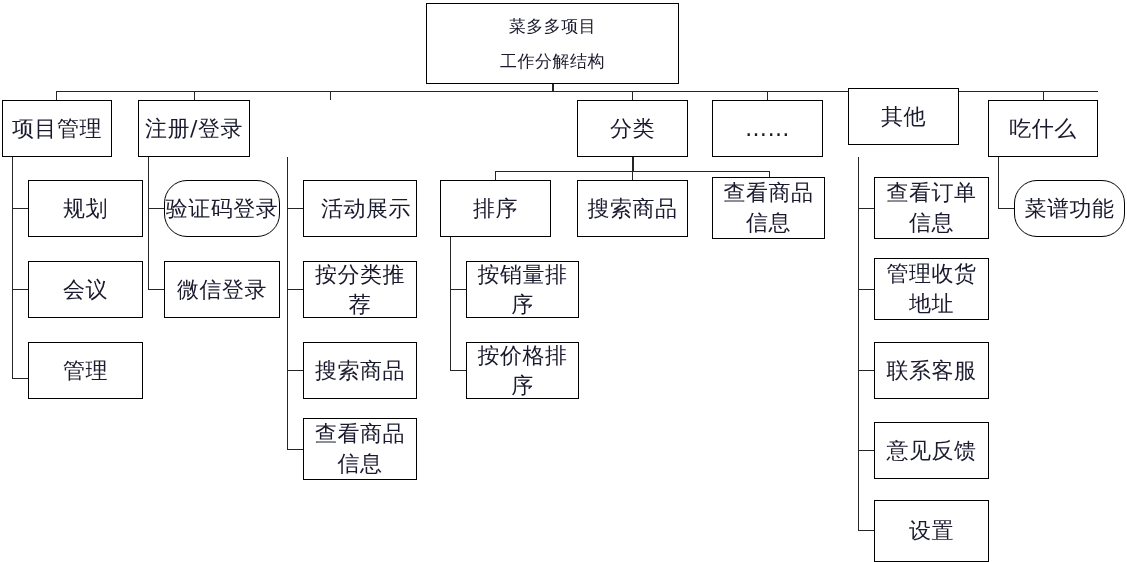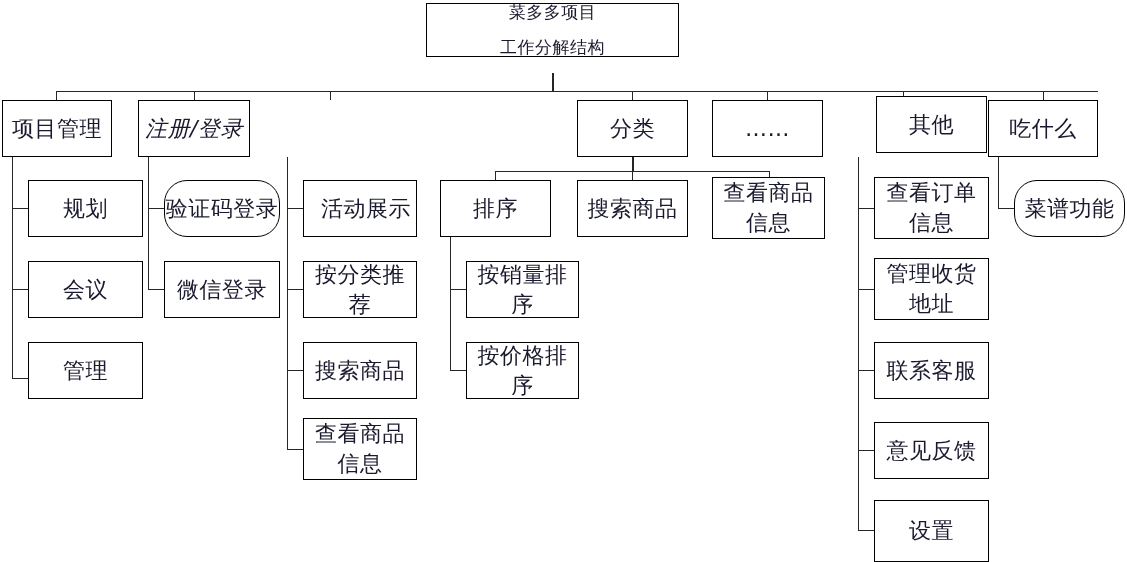--- a/index.html
+++ b/index.html
@@ -38,45 +38,45 @@
     z-index: 1;
   }
   .conn.h { height: 1px; }
   .conn.v { width: 1px; }
 </style>
 </head>
 <body>
 
 <div id="canvas">
 
-  <div class="node root" style="left:426px; top:3px; width:253px; height:54px; flex-direction:column;gap:12px;">
+  <div class="node root" style="left:426px; top:3px; width:253px; height:81px; flex-direction:column;gap:12px;">
     <span>菜多多项目</span>
     <span>工作分解结构</span>
   </div>
 
   <div class="conn v" style="left:552px; top:73px; width:2px; height:18px;"></div>
 
   <div class="conn h" style="left:56px; top:91px; width:1042px; height:1px;"></div>
 
   <div class="conn v" style="left:56px; top:91px; height:9px;"></div>
   <div class="node" style="left:2px; top:100px; width:110px; height:57px;">项目管理</div>
 
   <div class="conn v" style="left:194px; top:91px; height:9px;"></div>
-  <div class="node" style="left:138px; top:100px; width:112px; height:57px;font-style:italic;">注册/登录</div>
+  <div class="node" style="left:138px; top:100px; width:112px; height:57px;">注册/登录</div>
 
   <div class="conn v" style="left:330px; top:91px; height:9px;"></div>
 
   <div class="conn v" style="left:632px; top:91px; height:9px;"></div>
   <div class="node" style="left:577px; top:100px; width:111px; height:57px;">分类</div>
 
   <div class="conn v" style="left:767px; top:91px; height:9px;"></div>
   <div class="node" style="left:712px; top:100px; width:111px; height:57px;">……</div>
 
   <div class="conn v" style="left:903px; top:91px; height:9px;"></div>
-  <div class="node" style="left:848px; top:96px; width:111px; height:57px;margin-left:28px;">其他</div>
+  <div class="node" style="left:848px; top:88px; width:111px; height:57px;">其他</div>
 
   <div class="conn v" style="left:1043px; top:91px; height:9px;"></div>
   <div class="node" style="left:988px; top:100px; width:110px; height:57px;">吃什么</div>
 
   <div class="conn v" style="left:12px; top:157px; height:221px;"></div>
   <div class="conn h" style="left:12px; top:208px; width:16px;"></div>
   <div class="node" style="left:28px; top:180px; width:115px; height:57px;">规划</div>
   <div class="conn h" style="left:12px; top:289px; width:16px;"></div>
   <div class="node" style="left:28px; top:261px; width:115px; height:57px;">会议</div>
   <div class="conn h" style="left:12px; top:378px; width:16px;"></div>

